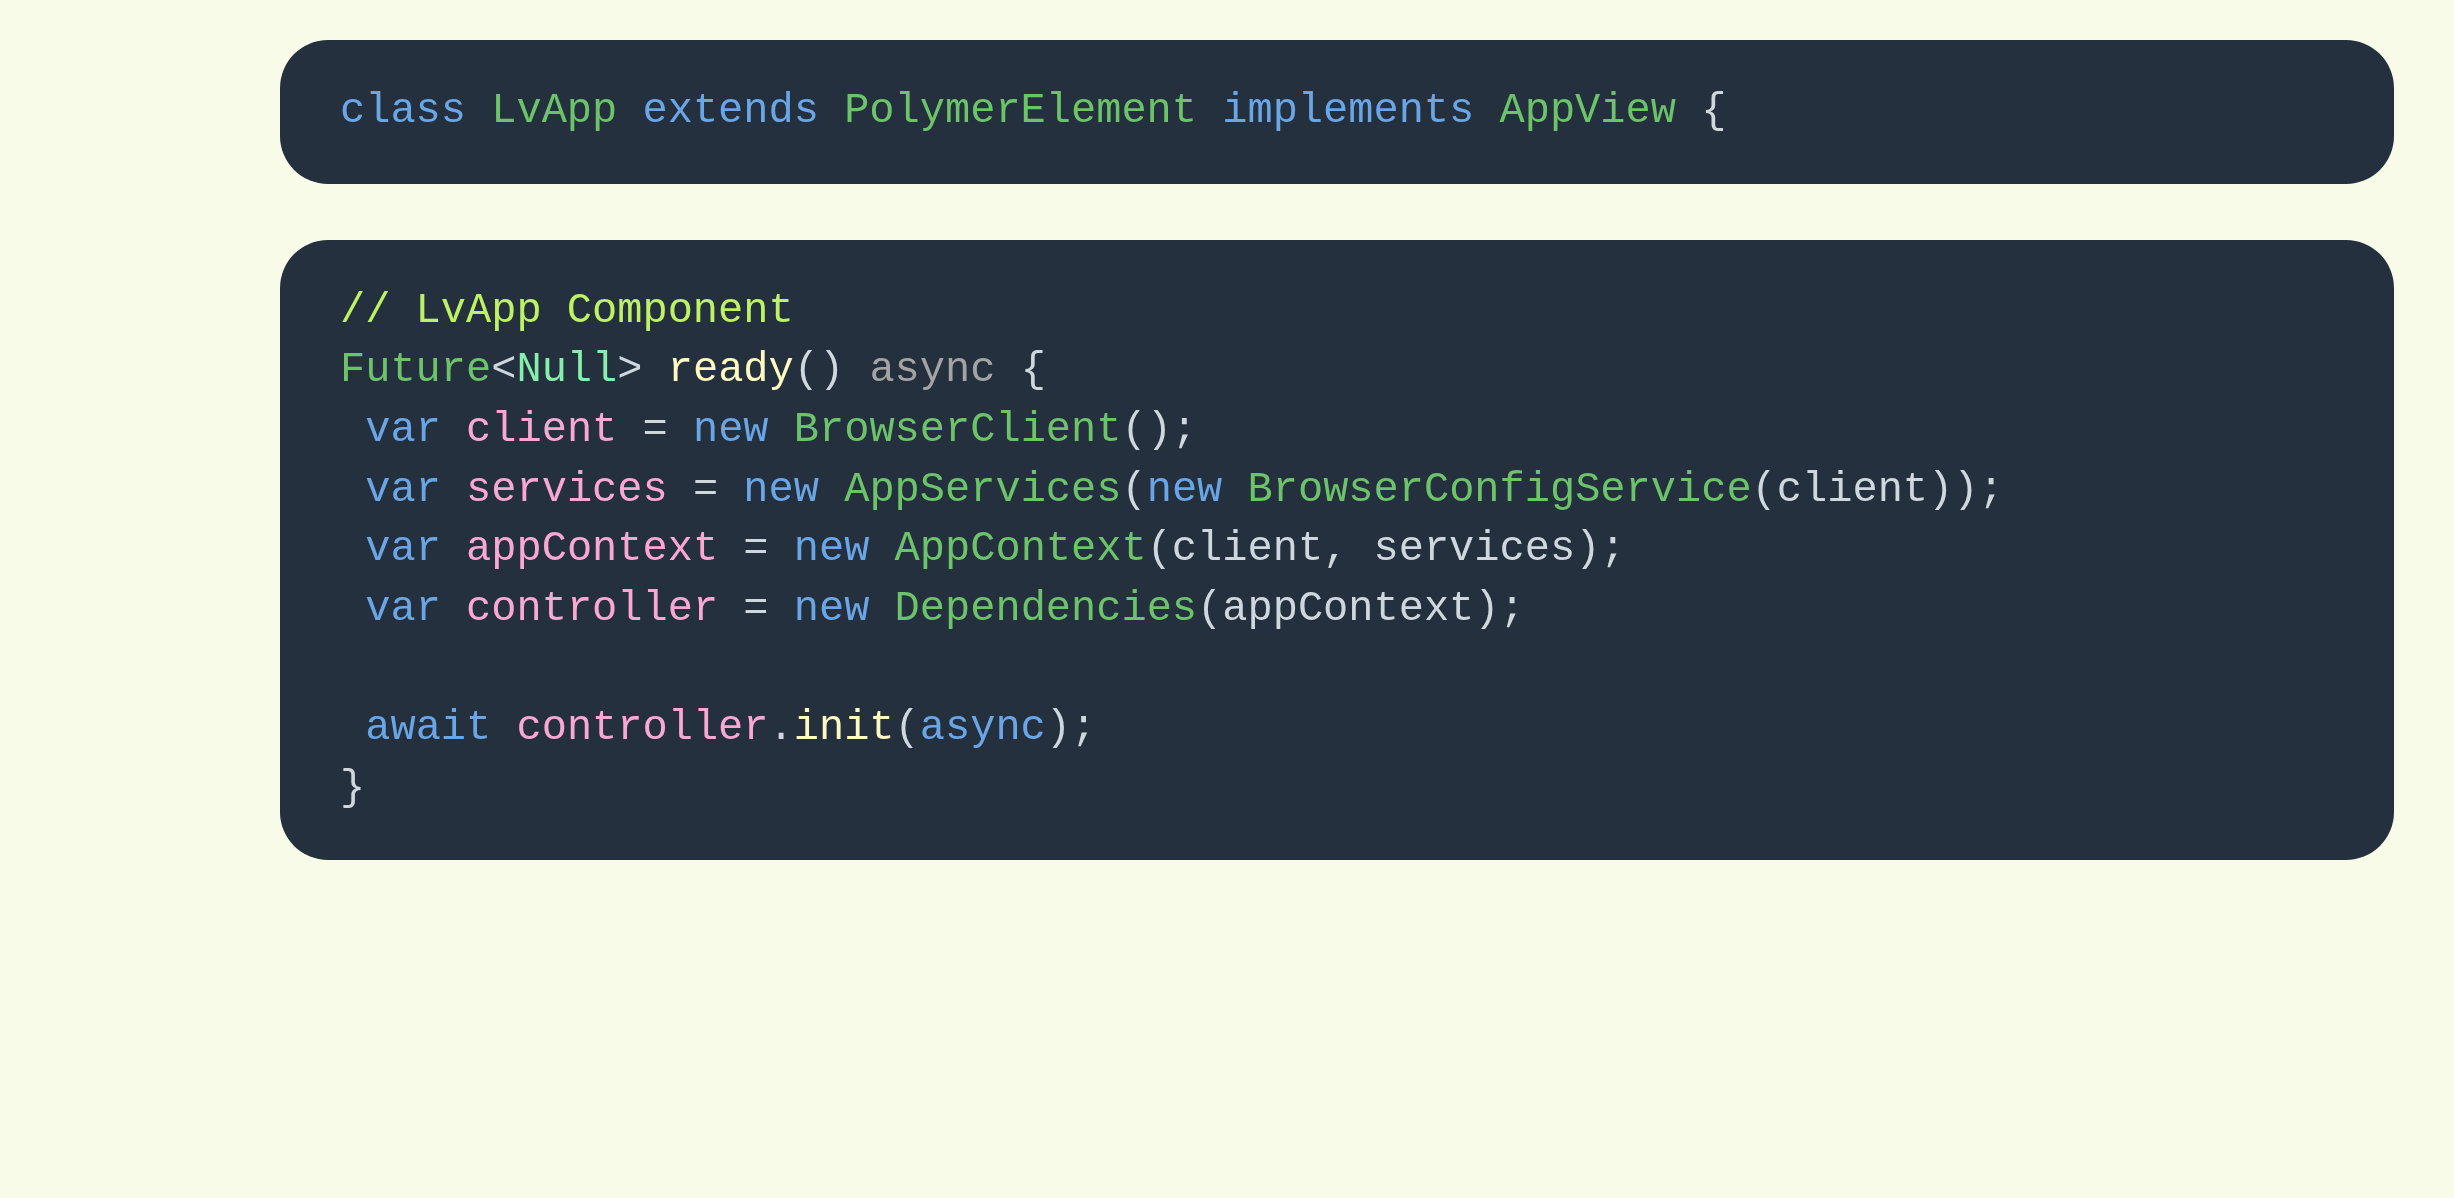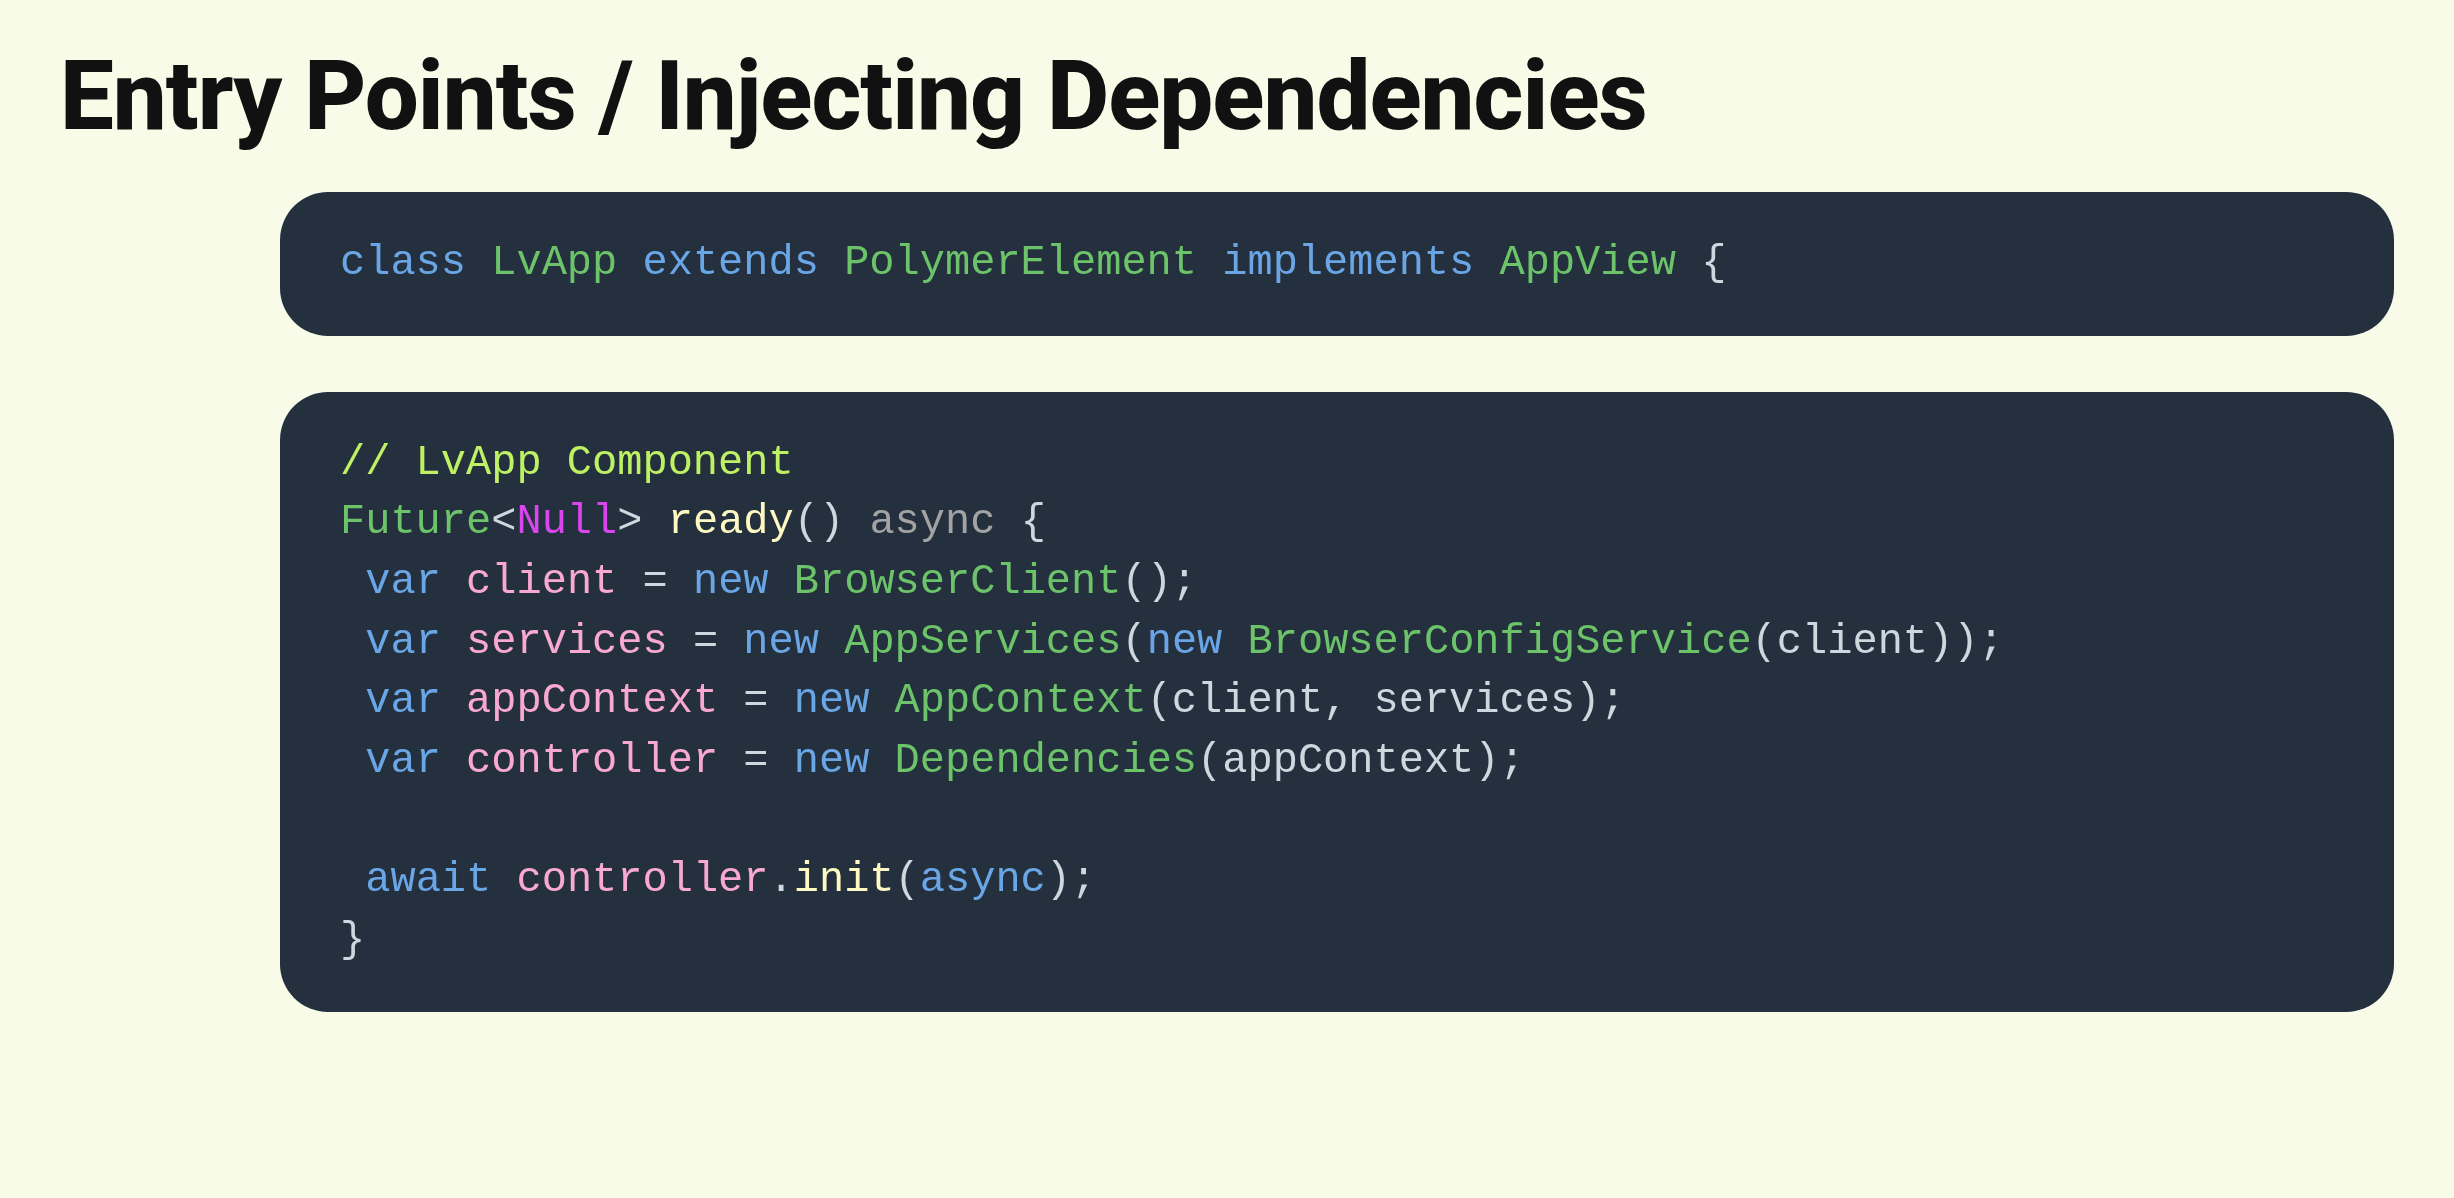--- a/index.html
+++ b/index.html
@@ -37,32 +37,31 @@
     line-height: 1.42;
     white-space: pre;
     overflow: hidden;
   }
   .code-block + .code-block {
     margin-top: 56px;
   }
   .tok-keyword   { color: #6aa6e6; }   
   .tok-classname { color: #6cc36a; }   
   .tok-funcname  { color: #fef9c3; }   
-  .tok-typeparam { color: #d946ef; }   
+  .tok-typeparam { color: #86efac; }   
   .tok-comment   { color: #bef264; }   
   .tok-ident     { color: #f9a8d4; }   
   .tok-punc      { color: #cfd7de; }
   .tok-async     { color: #a3a3a3; }
 </style>
 </head>
 <body>
 
 <div class="slide">
 
-  <h1 class="title">Entry Points / Injecting Dependencies</h1>
 
   <div class="code-area">
 
     <div class="code-block"><span class="tok-keyword">class</span> <span class="tok-classname">LvApp</span> <span class="tok-keyword">extends</span> <span class="tok-classname">PolymerElement</span> <span class="tok-keyword">implements</span> <span class="tok-classname">AppView</span> <span class="tok-punc">{</span></div>
 
     <div class="code-block"><span class="tok-comment">// LvApp Component</span>
 <span class="tok-classname">Future</span><span class="tok-punc">&lt;</span><span class="tok-typeparam">Null</span><span class="tok-punc">&gt;</span> <span class="tok-funcname">ready</span><span class="tok-punc">()</span> <span class="tok-async">async</span> <span class="tok-punc">{</span>
  <span class="tok-keyword">var</span> <span class="tok-ident">client</span> <span class="tok-punc">=</span> <span class="tok-keyword">new</span> <span class="tok-classname">BrowserClient</span><span class="tok-punc">();</span>
  <span class="tok-keyword">var</span> <span class="tok-ident">services</span> <span class="tok-punc">=</span> <span class="tok-keyword">new</span> <span class="tok-classname">AppServices</span><span class="tok-punc">(</span><span class="tok-keyword">new</span> <span class="tok-classname">BrowserConfigService</span><span class="tok-punc">(client));</span>
  <span class="tok-keyword">var</span> <span class="tok-ident">appContext</span> <span class="tok-punc">=</span> <span class="tok-keyword">new</span> <span class="tok-classname">AppContext</span><span class="tok-punc">(client, services);</span>

